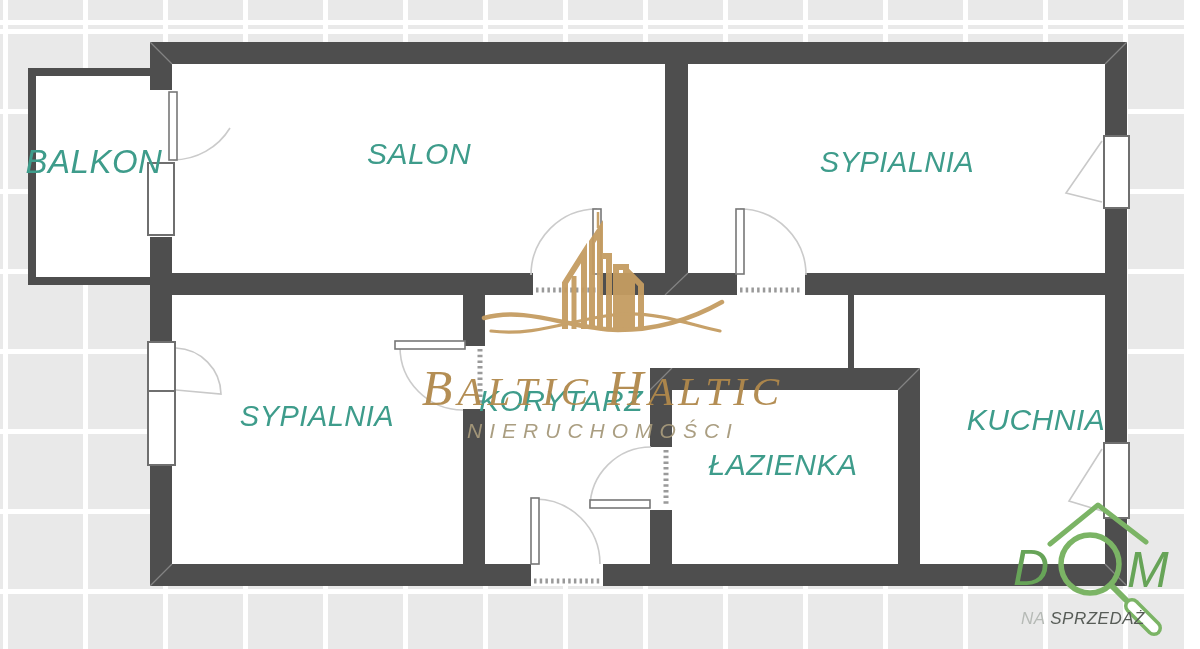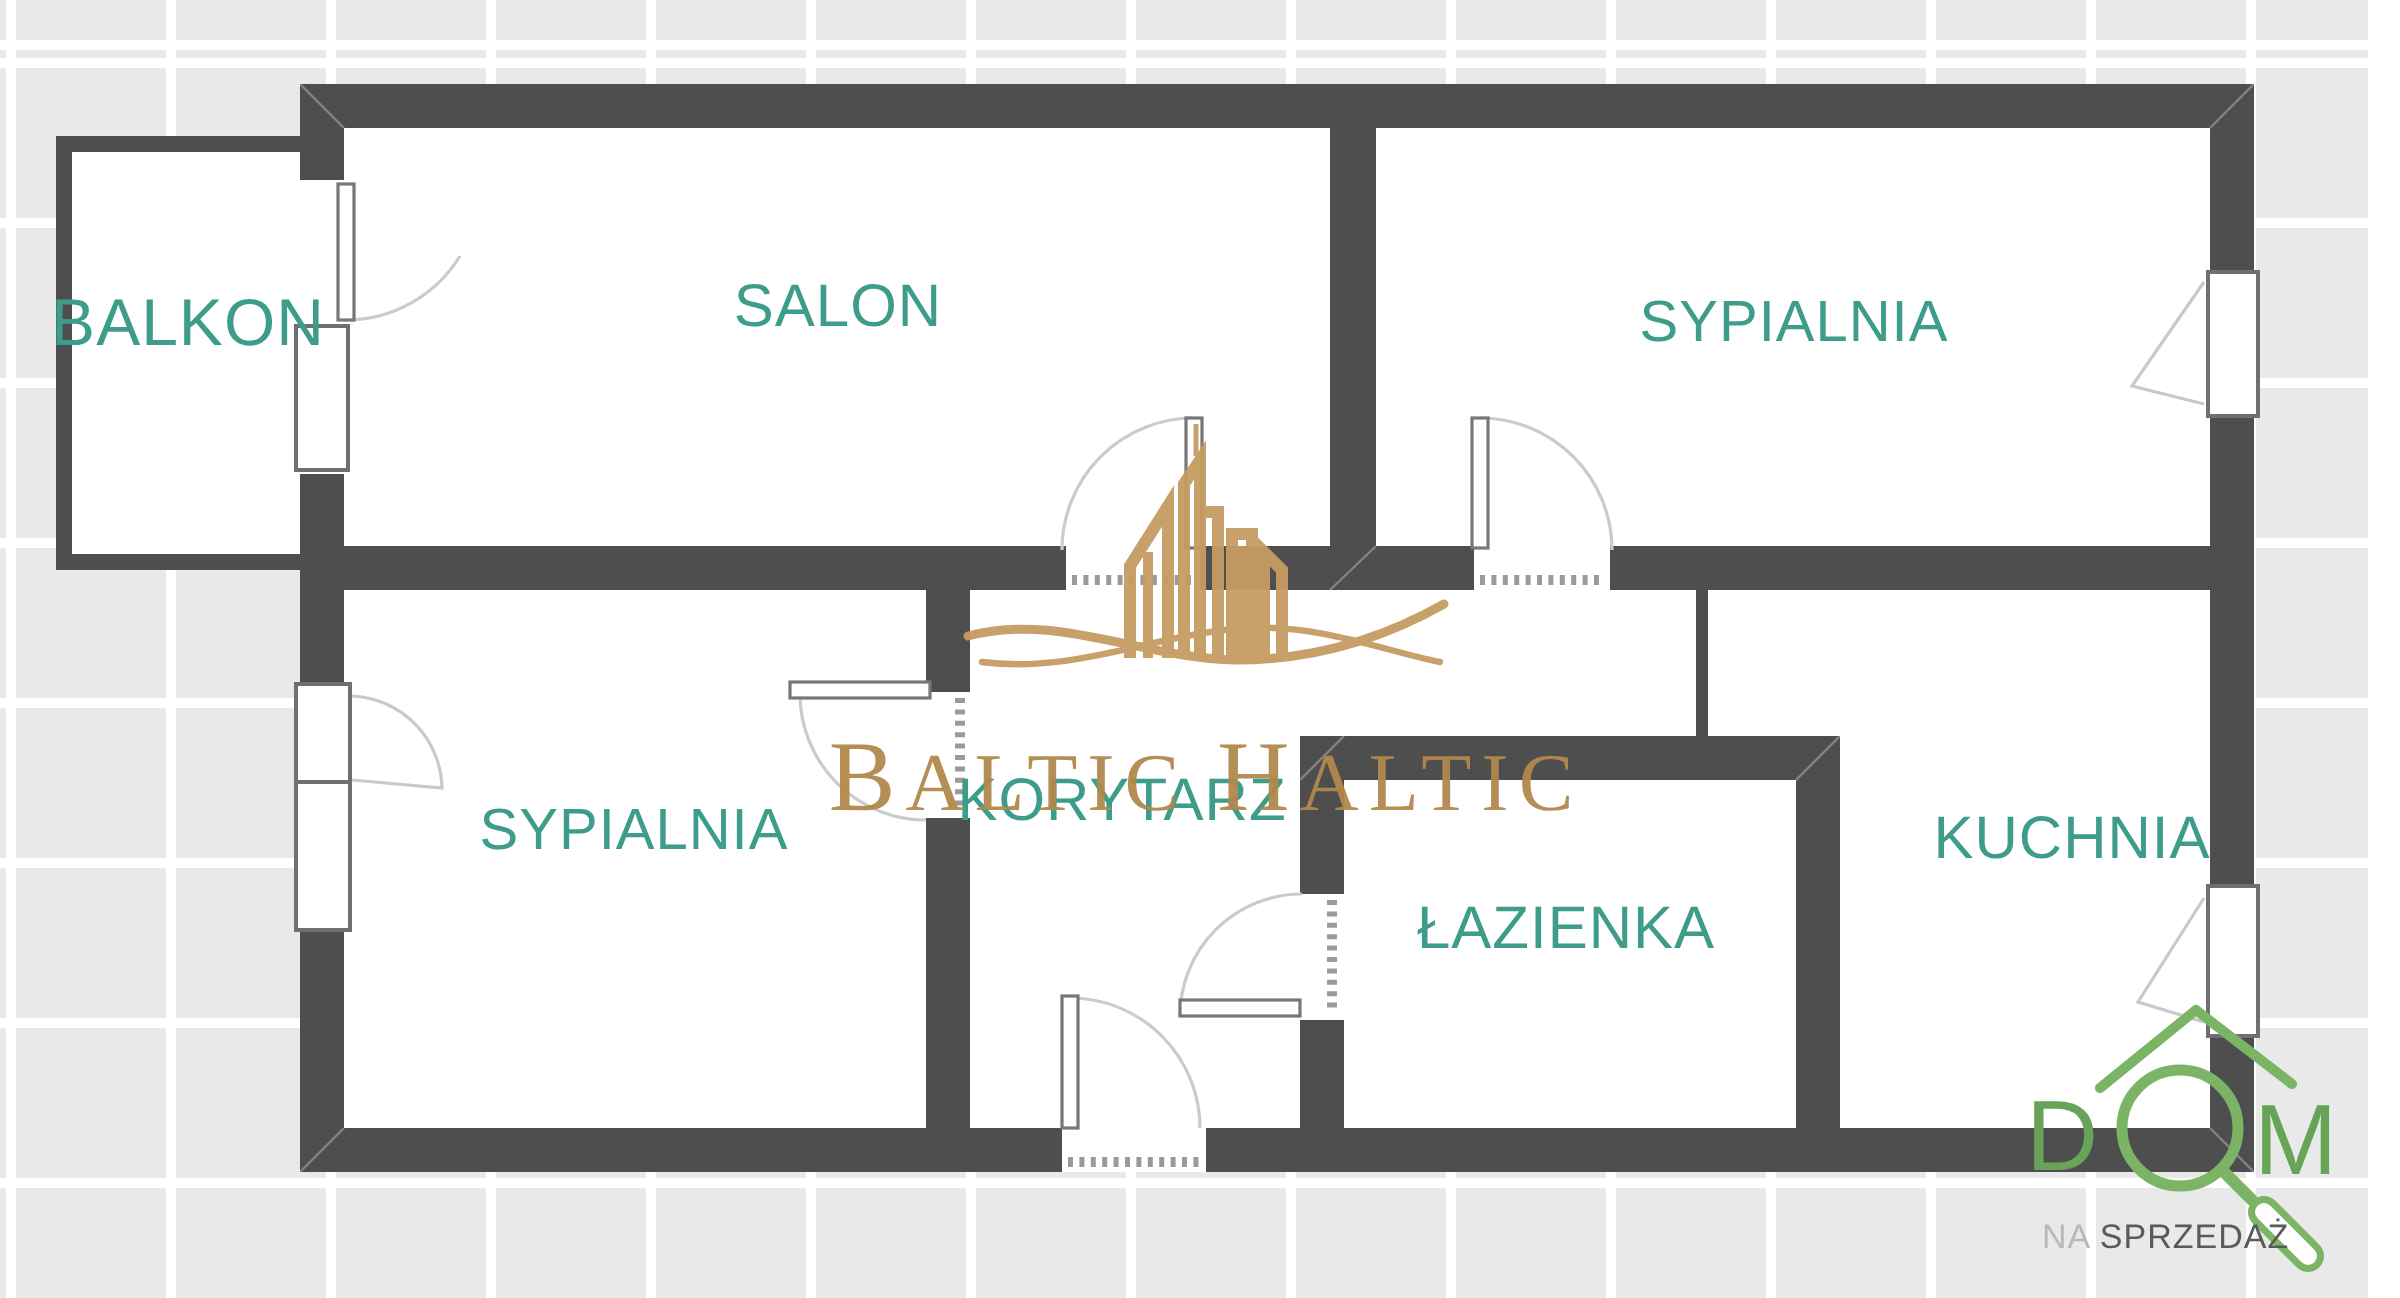--- a/index.html
+++ b/index.html
@@ -4,20 +4,21 @@
 <style>
   html,body{margin:0;padding:0;background:#fff;}
   .stage{
     position:relative;width:1184px;height:649px;overflow:hidden;
     background-color:#E9E9E9;
     background-image:
       repeating-linear-gradient(90deg,#ffffff 0 5px,transparent 5px 80px),
       repeating-linear-gradient(0deg,#ffffff 0 5px,transparent 5px 80px);
     background-position:3px 25px,3px 25px;
     font-family:"Liberation Sans",sans-serif;
+    font-style:italic;
   }
   .layer{position:absolute;left:0;top:0;width:1200px;height:649px;}
   .room-label{
     position:absolute;transform:translate(-50%,-50%);
     color:#3E9C8B;letter-spacing:.5px;white-space:nowrap;line-height:1;
   }
   #lbl-balkon   {left:94px;  top:161px; font-size:33px;}
   #lbl-salon    {left:419px; top:154px; font-size:30px;text-align:right;}
   #lbl-syp-top  {left:897px; top:162px; font-size:29px;}
   #lbl-syp-left {left:317px; top:416px; font-size:29px;}
@@ -165,20 +166,21 @@
       <circle cx="1090" cy="564" r="29" stroke="#7BB465" stroke-width="5.5" fill="none"></circle>
       <line x1="1111" y1="585" x2="1126" y2="600" stroke="#7BB465" stroke-width="6" stroke-linecap="round"></line>
       <line x1="1132" y1="606" x2="1154" y2="628" stroke="#7BB465" stroke-width="16" stroke-linecap="round"></line>
       <line x1="1132" y1="606" x2="1154" y2="628" stroke="#ffffff" stroke-width="9" stroke-linecap="round"></line>
     </g>
   </svg>
 
   <div class="wm-title">
     <span class="cap">B</span><span class="rest">ALTIC</span><span class="word-gap"></span><span class="cap">H</span><span class="rest">ALTIC</span>
   </div>
+  <div class="wm-sub">NIERUCHOMOŚCI</div>
 
   <div class="dom-letter" id="dom-d">D</div>
   <div class="dom-letter" id="dom-m">M</div>
   <div class="tagline">
     <span class="na">NA</span>
     <span class="sp">SPRZEDAŻ</span>
   </div>
 
 </div>
 

